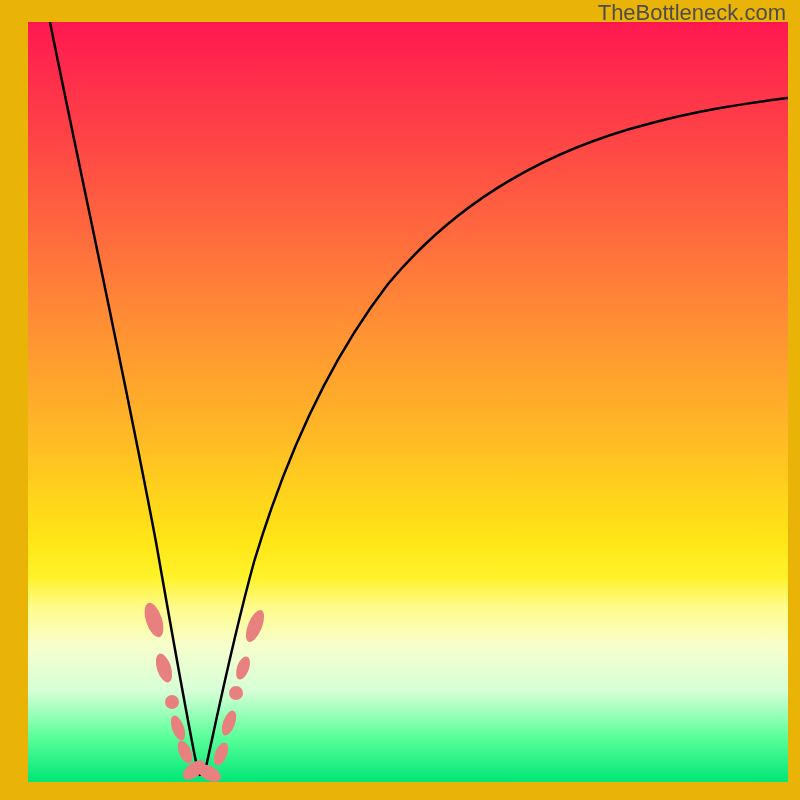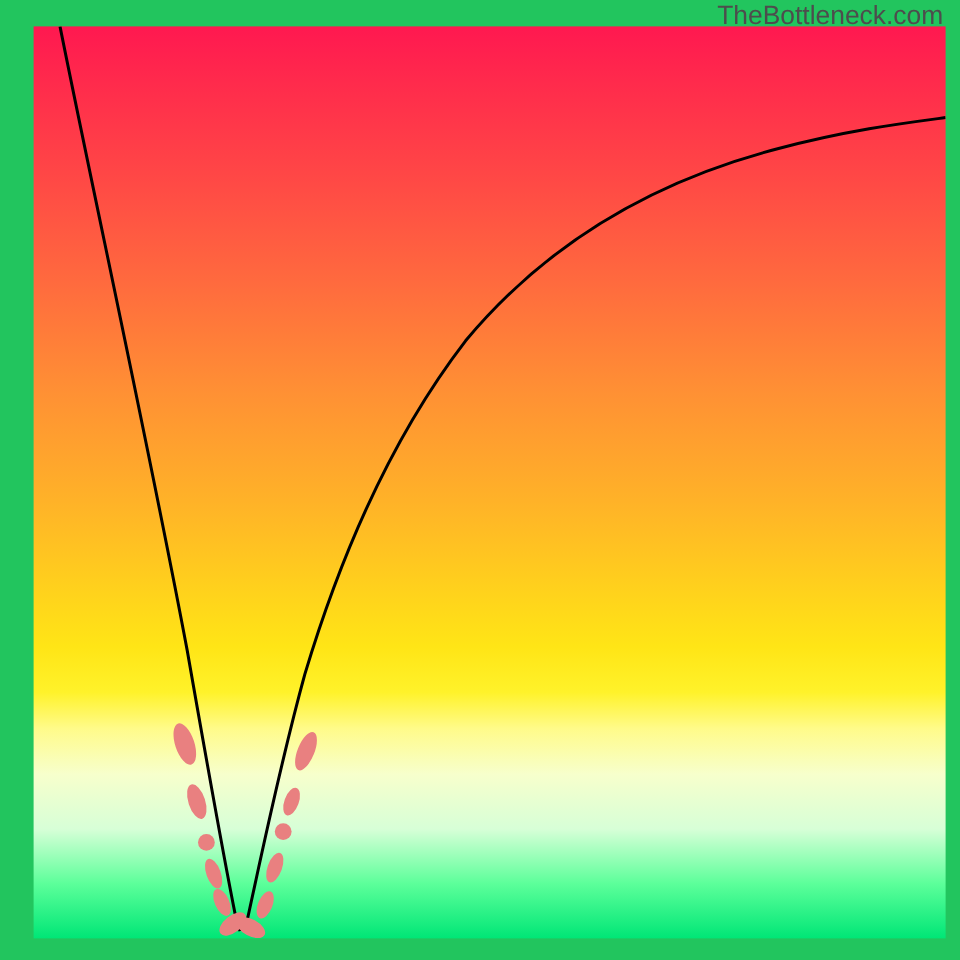--- a/index.html
+++ b/index.html
@@ -10,21 +10,21 @@
     overflow: hidden;
     background: #000;
     font-family: Arial, Helvetica, sans-serif;
   }
   .frame {
     position: absolute;
     left: 0;
     top: 0;
     width: 800px;
     height: 800px;
-    background: #22c55e;
+    background: #eab308;
   }
   .plot {
     position: absolute;
     left: 28px;
     top: 22px;
     width: 760px;
     height: 760px;
     
     background: linear-gradient(
       to bottom,

